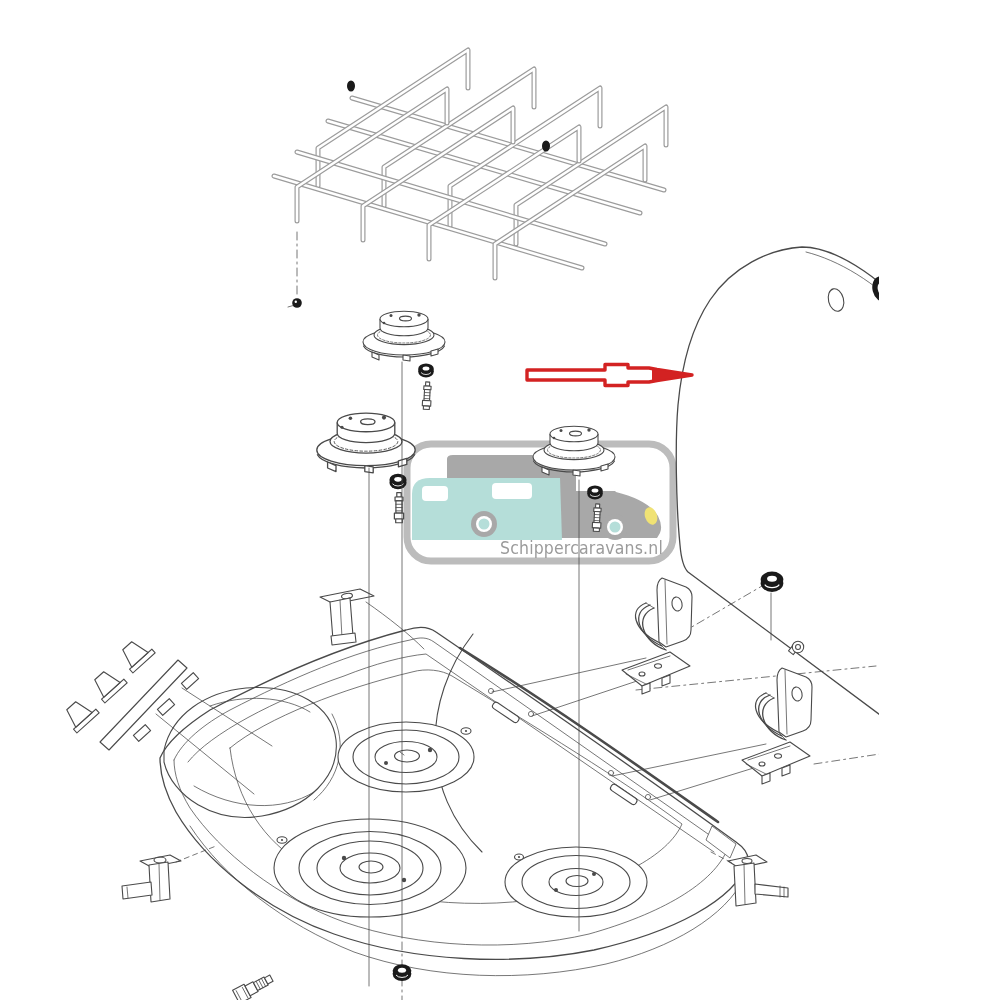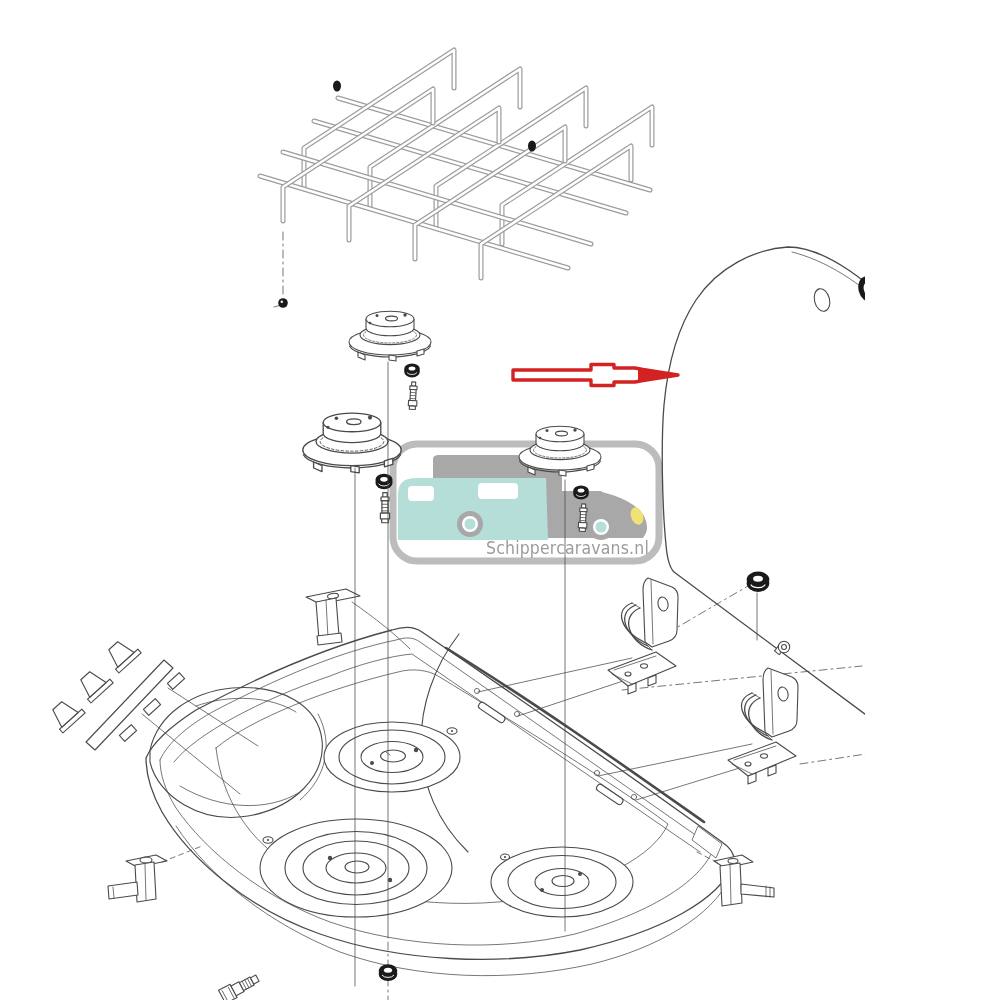--- a/index.html
+++ b/index.html
@@ -1,17 +1,17 @@
 <!DOCTYPE html>
 <html><head>
 <meta charset="utf-8">
 <style>
   html,body{margin:0;padding:0;background:#fff;}
   .stage{position:relative;width:865px;height:1000px;background:var(--bg,#fff);overflow:hidden;
-         font-family:"DejaVu Sans","Liberation Sans",sans-serif;}
+         font-family:"DejaVu Sans","Liberation Sans",sans-serif;margin-left:14px;}
   svg{display:block}
   .ln{fill:none;stroke:var(--ink,#4a4a4a);stroke-width:1.1;stroke-linecap:round;stroke-linejoin:round}
   .fw{fill:#fff;stroke:var(--ink,#4a4a4a);stroke-width:1.1;stroke-linejoin:round}
   .thin{stroke-width:.75}
   .med{stroke-width:1.3}
   .thick{stroke-width:2.6}
   .dot{fill:var(--ink,#4a4a4a);stroke:none}
   .dk{fill:var(--dark,#181818);stroke:none}
   .tubeo{fill:none;stroke:var(--tube,#9c9c9c);stroke-width:5;stroke-linecap:round;stroke-linejoin:round}
   .tubei{fill:none;stroke:#fff;stroke-width:2.6;stroke-linecap:round;stroke-linejoin:round}

